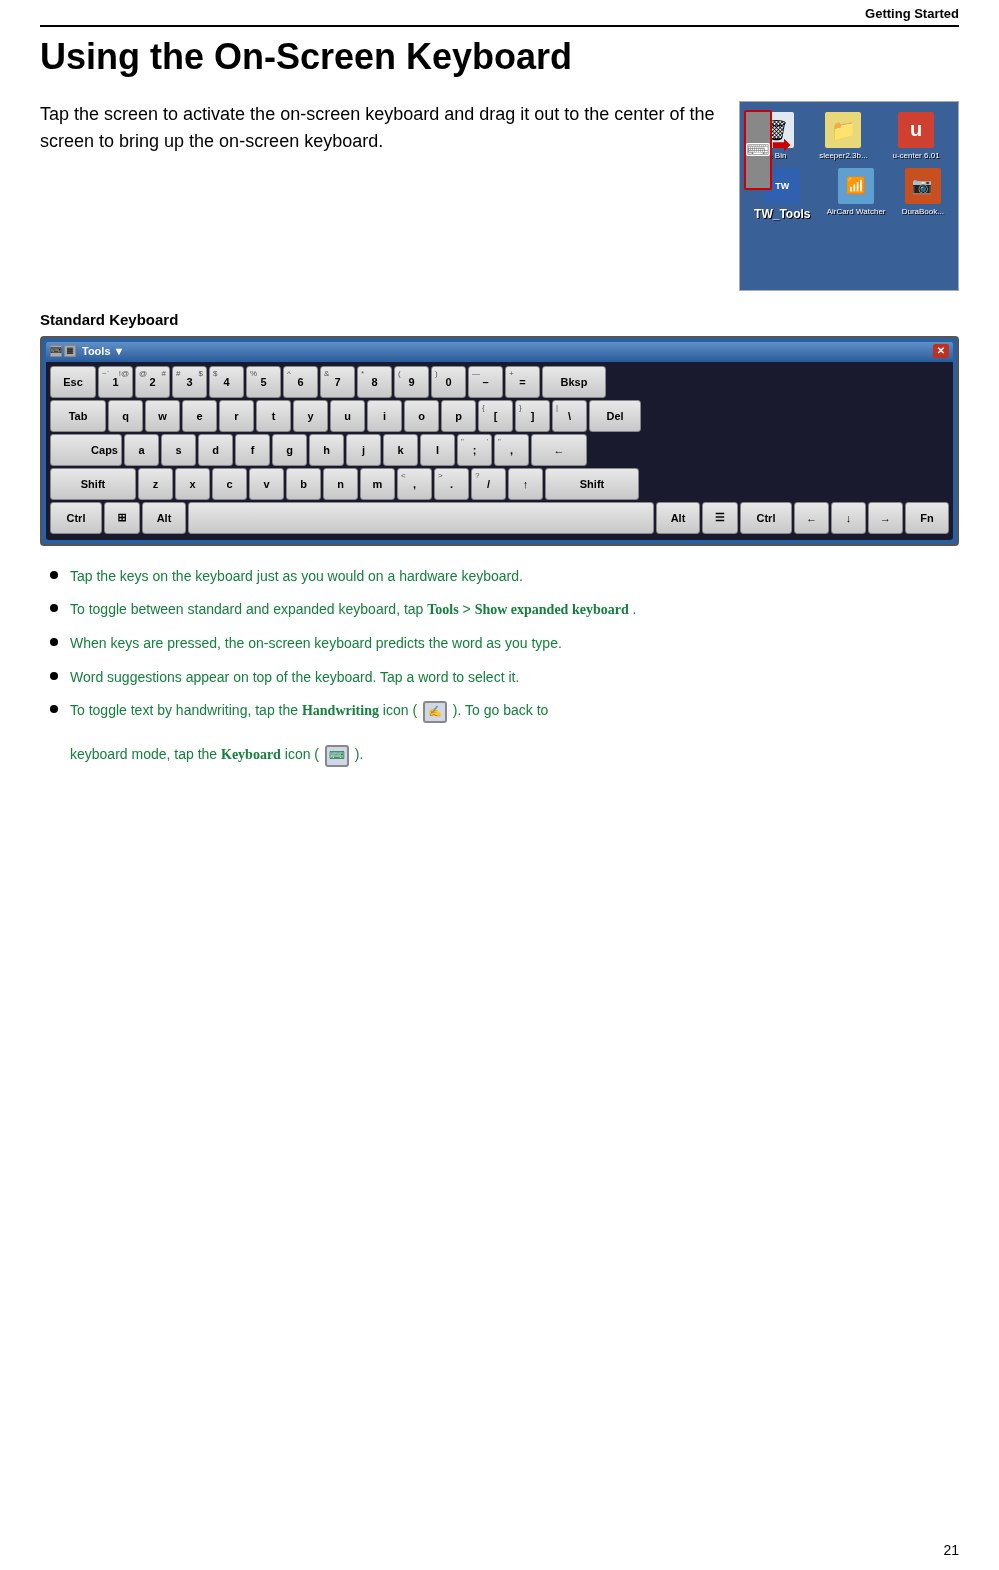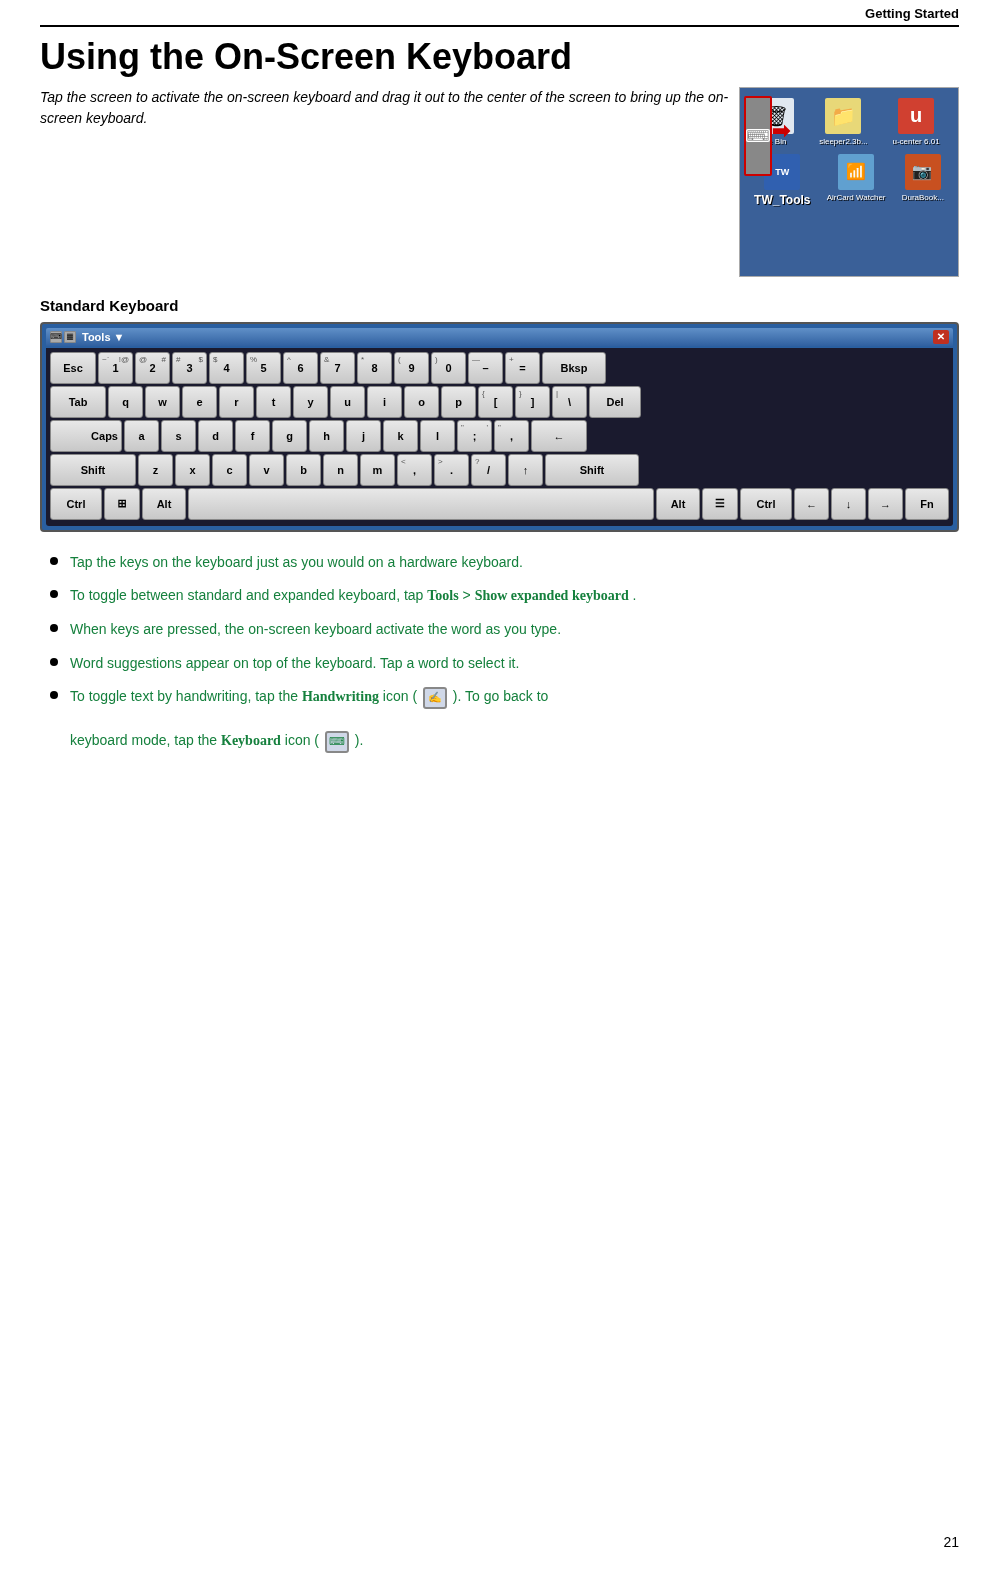--- a/index.html
+++ b/index.html
@@ -21,36 +21,35 @@
       padding: 6px 0 4px 0;
       border-bottom: 2px solid #000;
       margin-bottom: 10px;
     }
 
     
     .page-title {
       font-size: 36px;
       font-weight: bold;
       color: #000;
-      margin-bottom: 10px;
+      margin-bottom: 24px;
       line-height: 1.1;
     }
 
     
     .intro-section {
       display: flex;
       align-items: flex-start;
       margin-bottom: 20px;
     }
     .intro-text {
       flex: 1;
-      font-size: 14px;
+      font-size: 18px;
       line-height: 1.5;
       color: #000;
-      font-style: italic;
     }
     .intro-image {
       width: 220px;
       height: 190px;
       border: 1px solid #aaa;
       background: #c8d8e8;
       flex-shrink: 0;
       position: relative;
       overflow: hidden;
     }
@@ -207,21 +206,21 @@
       border-radius: 3px;
       background: #d0d8e8;
       font-size: 11px;
       vertical-align: middle;
       margin: 0 2px;
     }
 
     
     .page-number {
       position: absolute;
-      bottom: 20px;
+      bottom: 12px;
       right: 40px;
       font-size: 14px;
       color: #000;
     }
 
     
     .w-esc { min-width: 46px; }
     .w-num { min-width: 35px; }
     .w-bksp { min-width: 64px; }
     .w-tab { min-width: 56px; justify-content: center; }
@@ -562,21 +561,21 @@
       <span>To toggle between standard and expanded keyboard, tap </span>
       <span class="bold">Tools</span>
       <span> &gt; </span>
       <span class="bold">Show expanded keyboard</span>
       <span>.</span>
     </span>
   </li>
 
   <li>
     <div class="bullet-dot"></div>
-    <span>When keys are pressed, the on-screen keyboard activate the word as you type.</span>
+    <span>When keys are pressed, the on-screen keyboard predicts the word as you type.</span>
   </li>
 
   <li>
     <div class="bullet-dot"></div>
     <span>Word suggestions appear on top of the keyboard. Tap a word to select it.</span>
   </li>
 
   <li>
     <div class="bullet-dot"></div>
     <span>

